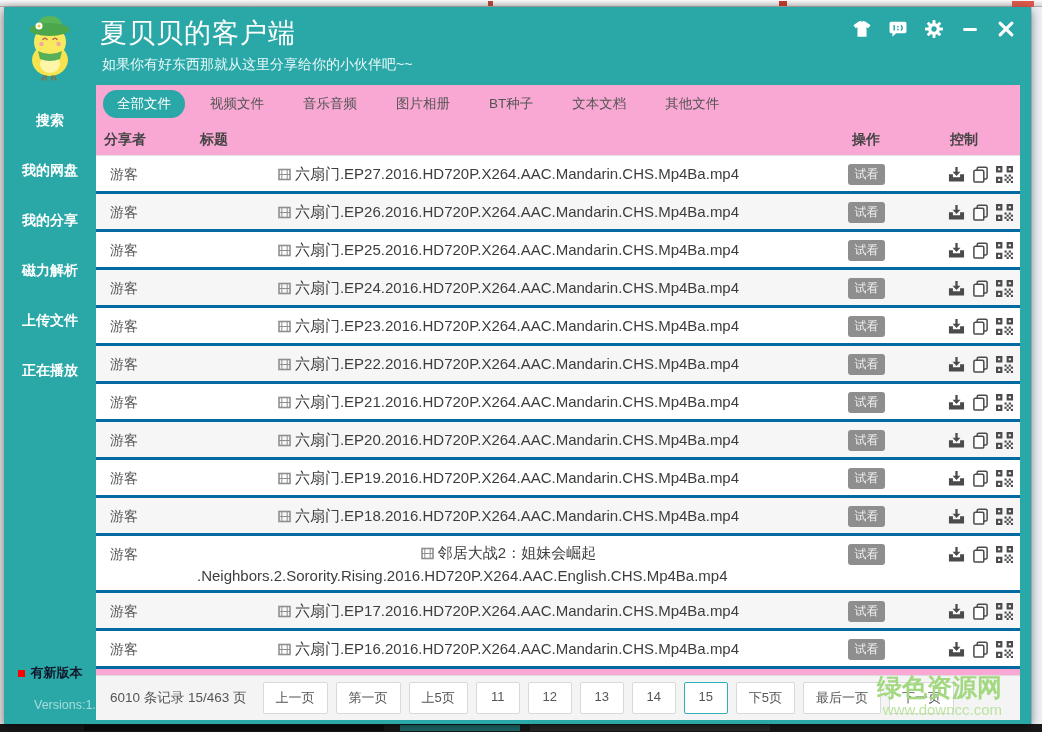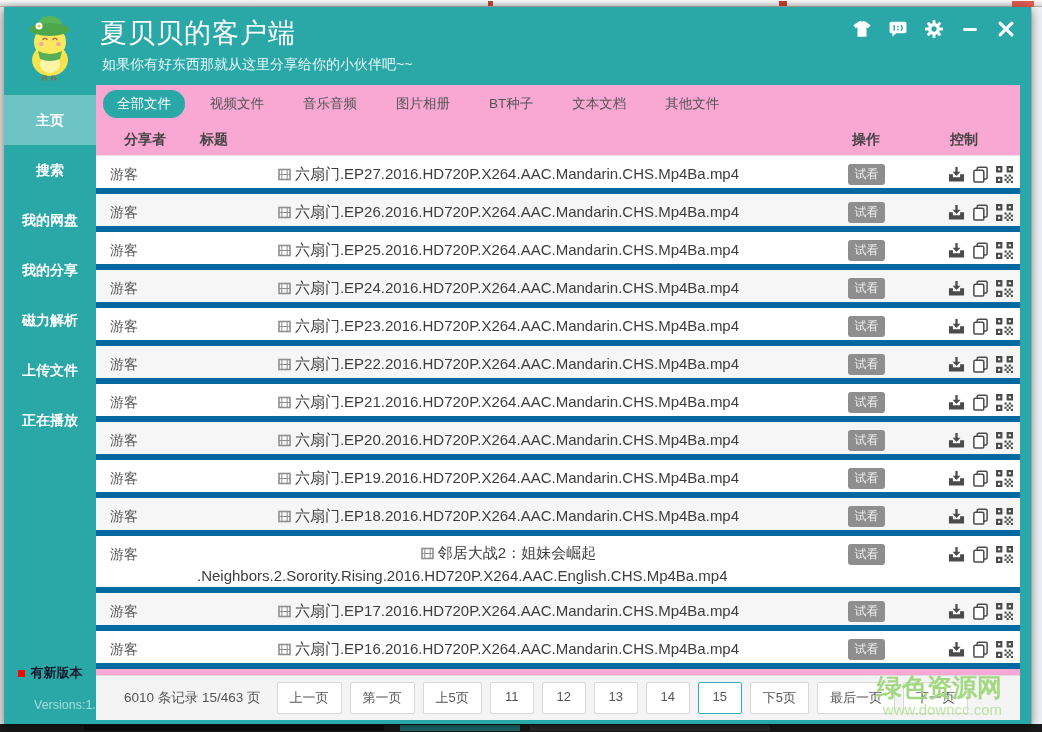--- a/index.html
+++ b/index.html
@@ -41,46 +41,46 @@
   
   .content { position: absolute; left: 92px; top: 78px; right: 11px; bottom: 4px;
              background: #f9a8d4; display: flex; flex-direction: column; }
 
   .tabbar { flex: none; height: 38px; display: flex; align-items: center; padding-left: 7px; }
   .tab { font-size: 13.5px; color: #555; padding: 5px 14px; margin-right: 11px; border-radius: 14px; cursor: pointer; white-space: nowrap; }
   .tab.active { background: #2aa7a7; color: #fff; }
 
   .table-head { flex: none; position: relative; height: 33px; line-height: 32px;
                 border-bottom: 1px solid #e3e3e3; font-size: 14px; color: #444; font-weight: bold; }
-  .col-sharer { position: absolute; left: 28px; }
+  .col-sharer { position: absolute; left: 8px; }
   .col-title  { position: absolute; left: 104px; }
   .col-action { position: absolute; left: 756px; }
   .col-control{ position: absolute; left: 854px; text-align: center; }
 
   .rows { flex: 1; overflow: hidden; }
-  .row { position: relative; height: 38px; border-bottom: 6px solid #0369a1; background: #fff; }
+  .row { position: relative; height: 38px; border-bottom: 3px solid #0369a1; background: #fff; }
   .rows .row:nth-child(even) { background: #f6f6f6; }
   .row.two-line { height: 57px; }
   .cell-sharer { position: absolute; left: 14px; top: 0; line-height: 37px; font-size: 14px; color: #555; }
   .cell-title { position: absolute; left: 101px; top: 0; right: 200px; color: #3d3d3d; font-size: 15px; }
   .cell-title .line1 { display: flex; align-items: center; height: 37px; white-space: nowrap; overflow: hidden; justify-content: center; }
   .row.two-line .cell-title .line1 { height: 30px; padding-top: 5px; }
   .cell-title .line2 { height: 24px; line-height: 20px; white-space: nowrap; overflow: hidden; }
   .film-icon { flex: none; width: 13px; height: 13px; margin-right: 4px; display: inline-flex; }
   .film-icon svg { width: 13px; height: 13px; }
   .cell-action { position: absolute; left: 752px; top: 8px; }
   .preview-btn { display: inline-block; width: 37px; height: 21px; line-height: 21px; text-align: center;
                  background: #8e8e8e; border-radius: 3px; color: #f0f0f0; font-size: 12px; cursor: pointer; }
   .cell-control { position: absolute; left: 852px; top: 10px; display: flex; align-items: center; gap: 7px; }
   .ctl-icon { width: 17px; height: 17px; cursor: pointer; display: inline-flex; }
   .ctl-icon svg { width: 17px; height: 17px; }
 
   
   .pagination { flex: none; position: relative; height: 45px; background: #f4f4f4; border-top: 1px solid #ddd;
-                display: flex; align-items: center; padding-left: 28px; }
+                display: flex; align-items: center; padding-left: 14px; }
   .page-summary { font-size: 13.5px; color: #555; margin-right: 16px; white-space: nowrap; }
   .page-btn { background: #fff; border: 1px solid #d9d9d9; border-radius: 2px; color: #555;
               font-size: 13px; padding: 6px 12px; margin-right: 8px; min-width: 44px; text-align: center; cursor: pointer; white-space: nowrap; }
   .page-btn.active { border-color: #2fb0b8; }
 
   .watermark { position: absolute; right: 18px; bottom: 3px; text-align: right; pointer-events: none; line-height: 1; }
   .wm-name { font-size: 25px; font-weight: bold; color: #a2d87f; }
   .wm-url  { font-size: 15px; color: #bce3a0; margin-top: 2px; }
 </style>
 </head>
@@ -159,23 +159,20 @@
           <svg viewBox="0 0 22 22">
               <path d="M4.5 4.5 L17.5 17.5 M17.5 4.5 L4.5 17.5" stroke="#fff" stroke-width="3.4" stroke-linecap="round"></path>
             </svg>
         </span>
       </div>
     </div>
 
     <div class="sidebar">
       <div class="side-list">
 
-          <div class="side-item active">
-            <span>主页</span>
-          </div>
 
           <div class="side-item">
             <span>搜索</span>
           </div>
 
           <div class="side-item">
             <span>我的网盘</span>
           </div>
 
           <div class="side-item">

